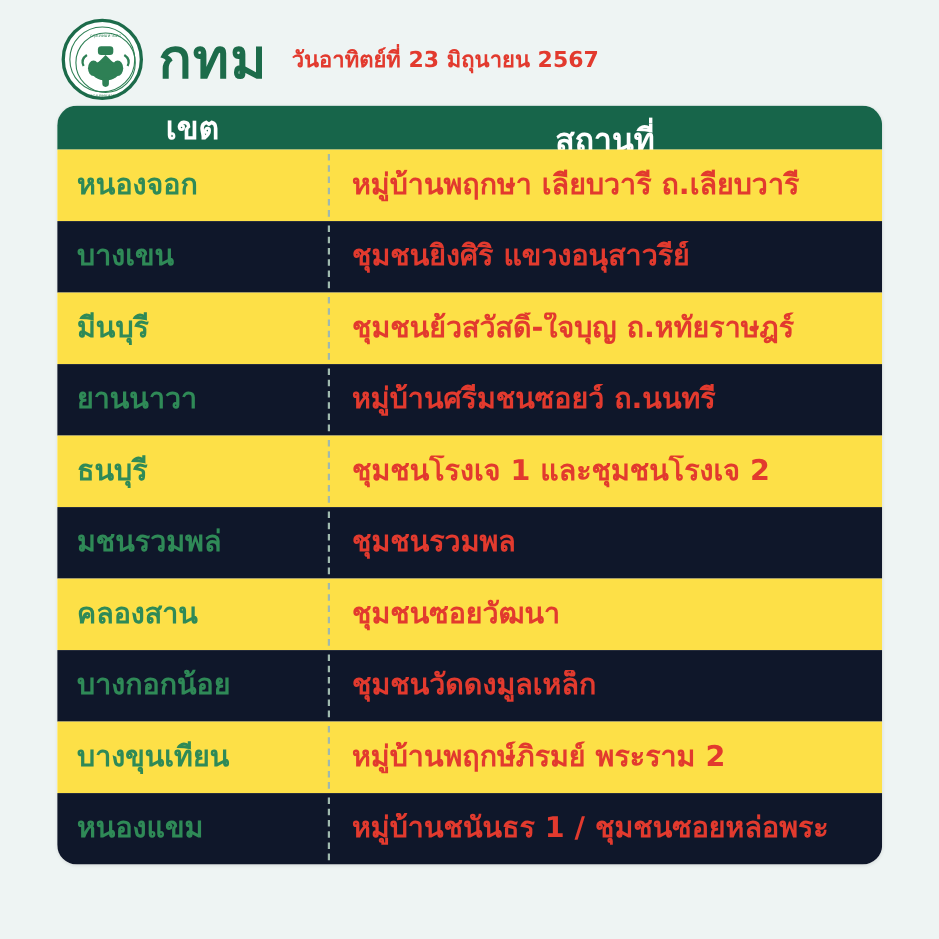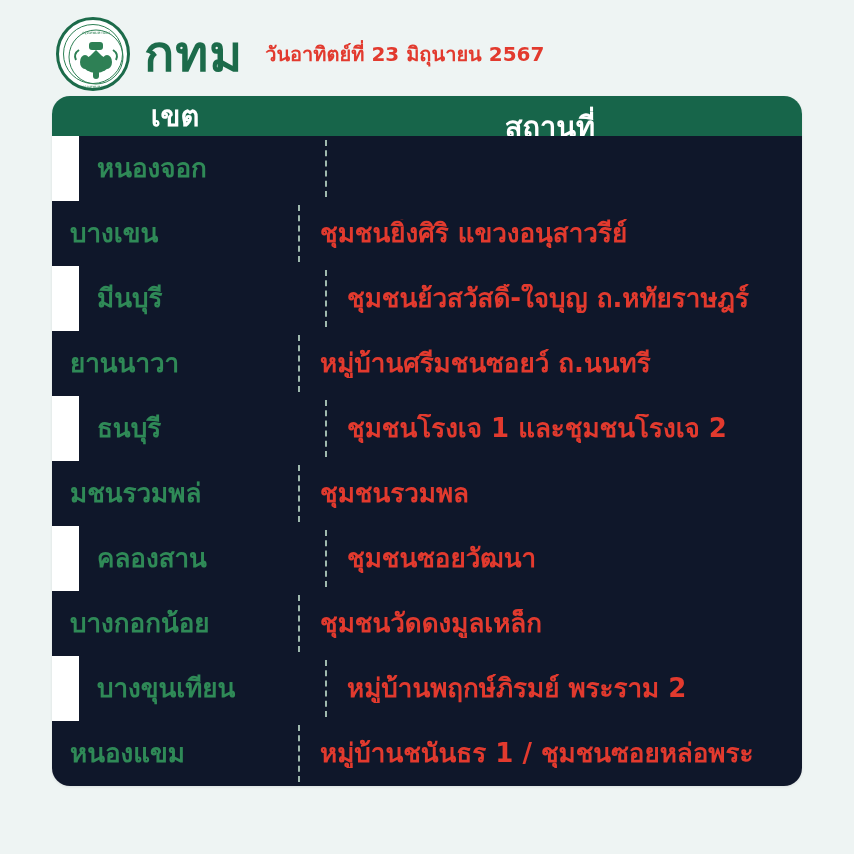--- a/index.html
+++ b/index.html
@@ -81,21 +81,21 @@
   }
   .col-district { width: 246px; flex: 0 0 246px; }
   .col-place { flex: 1 1 auto; margin-top: 23px; }
   .tbody { }
   .tr {
     display: flex;
     align-items: center;
     height: 65px;
     position: relative;
   }
-  .tr.odd { background: #0f172a; margin-left: 27px; }
+  .tr.odd { background: #fde047; }
   .tr.even { background: #0f172a; }
   .td {
     font-size: 26px;
     font-weight: bold;
     color: #1f7a4d;
     line-height: 1.1;
     padding: 0 6px;
   }
   .td.district {
     width: 246px; flex: 0 0 246px;
@@ -151,20 +151,21 @@
   <div class="card">
     <div class="thead">
       <div class="th col-district">เขต</div>
       <div class="th col-place">สถานที่</div>
     </div>
     <div class="tbody">
 
       <div class="tr odd">
         <div class="td district">หนองจอก</div>
         <div class="divider"></div>
+        <div class="td place">หมู่บ้านพฤกษา เลียบวารี ถ.เลียบวารี</div>
       </div>
 
       <div class="tr even">
         <div class="td district">บางเขน</div>
         <div class="divider"></div>
         <div class="td place">ชุมชนยิ่งศิริ แขวงอนุสาวรีย์</div>
       </div>
 
       <div class="tr odd">
         <div class="td district">มีนบุรี</div>

